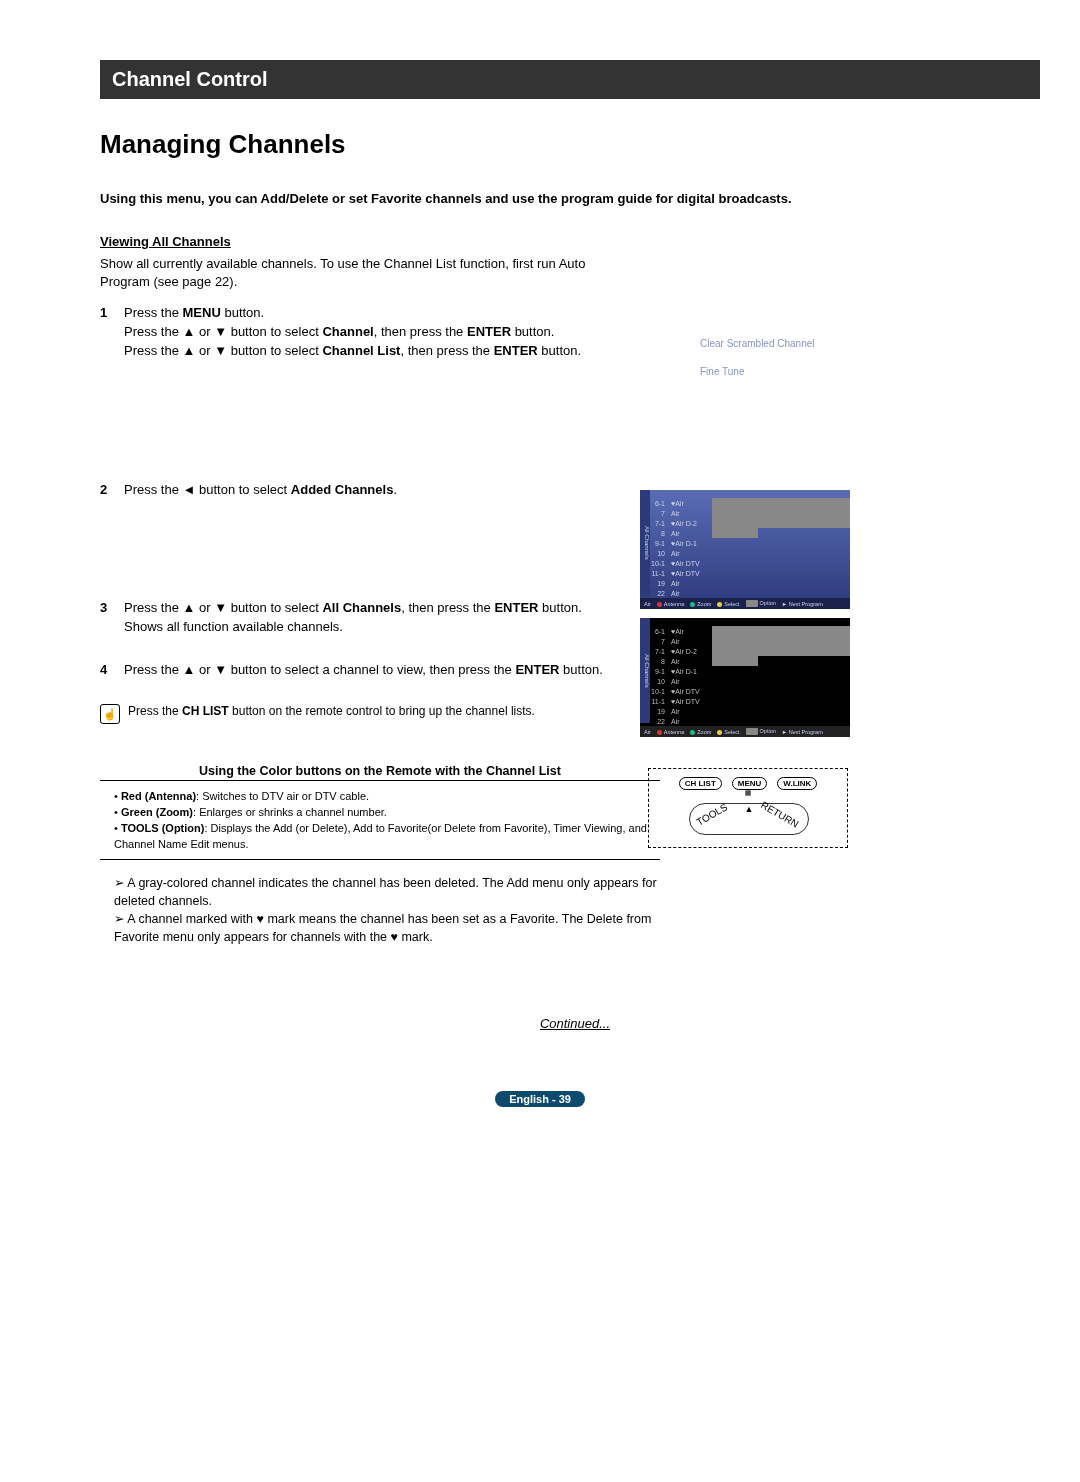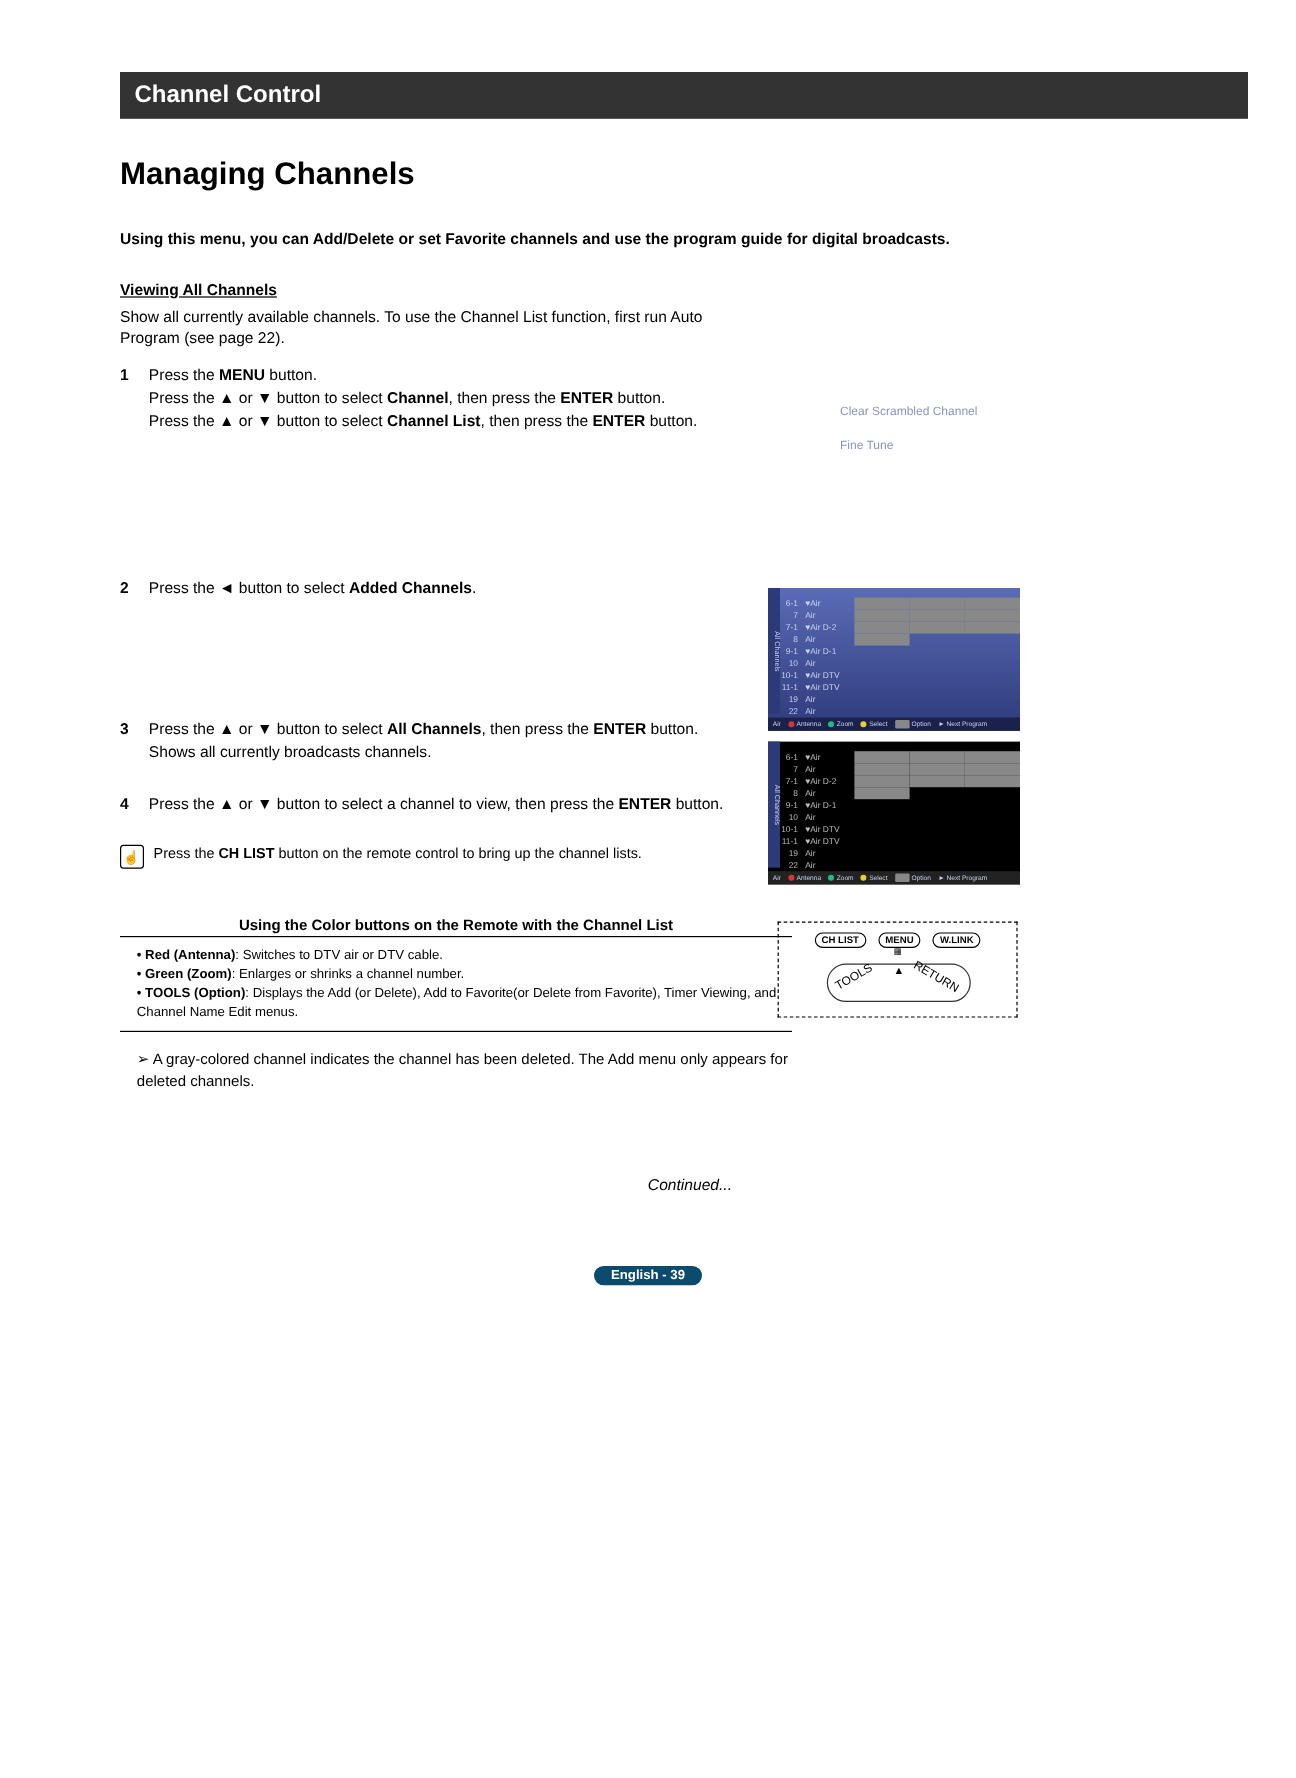--- a/index.html
+++ b/index.html
@@ -92,20 +92,21 @@
     text-align: center;
   }
   .hr { border: none; border-top: 1px solid #000; margin: 2px 0 8px 0; }
   .bullet-list { list-style: none; padding-left: 14px; font-size: 11px; line-height: 1.45; }
   .bullet-list li::before { content: "• "; }
   .chev-list { list-style: none; padding-left: 14px; font-size: 12.5px; line-height: 1.45; margin-top: 14px;}
   .chev-list li::before { content: "➢ "; }
   .continued {
     font-style: italic;
     text-align: right;
+    text-decoration: underline;
     margin-top: 70px;
     margin-right: 430px;
     font-size: 13px;
   }
   .pagefoot {
     text-align: center;
     font-size: 11px;
     margin-top: 60px;
   }
   .pagefoot .pill {
@@ -230,21 +231,21 @@
     <div class="step-no">2</div>
     <div class="step-body">
       <span>Press the ◄ button to select </span><b>Added Channels</b><span>.</span>
     </div>
   </div>
 
   <div class="step" style="margin-bottom:24px;">
     <div class="step-no">3</div>
     <div class="step-body">
       <span>Press the ▲ or ▼ button to select </span><b>All Channels</b><span>, then press the </span><b>ENTER</b><span> button.</span><br>
-      <span>Shows all currently broadcasts channels.</span>
+      <span>Shows all function available channels.</span>
     </div>
   </div>
 
   <div class="step" style="margin-bottom:24px;">
     <div class="step-no">4</div>
     <div class="step-body">
       <span>Press the ▲ or ▼ button to select a channel to view, then press the </span><b>ENTER</b><span> button.</span>
     </div>
   </div>
 </div>
@@ -260,20 +261,21 @@
   <div class="section-title">Using the Color buttons on the Remote with the Channel List</div>
   <hr class="hr">
   <ul class="bullet-list">
     <li><b>Red (Antenna)</b><span>: Switches to DTV air or DTV cable.</span></li>
     <li><b>Green (Zoom)</b><span>: Enlarges or shrinks a channel number.</span></li>
     <li><b>TOOLS (Option)</b><span>: Displays the Add (or Delete), Add to Favorite(or Delete from Favorite), Timer Viewing, and Channel Name Edit menus.</span></li>
   </ul>
   <hr class="hr" style="margin-top:6px;">
   <ul class="chev-list">
     <li>A gray-colored channel indicates the channel has been deleted. The Add menu only appears for deleted channels.</li>
+    <li>A channel marked with ♥ mark means the channel has been set as a Favorite. The Delete from Favorite menu only appears for channels with the ♥ mark.</li>
   </ul>
 </div>
 
 <div class="continued">Continued...</div>
 
 <div class="pagefoot">
   <span class="pill">English - 39</span>
 </div>
 
 <div class="right-bits">

